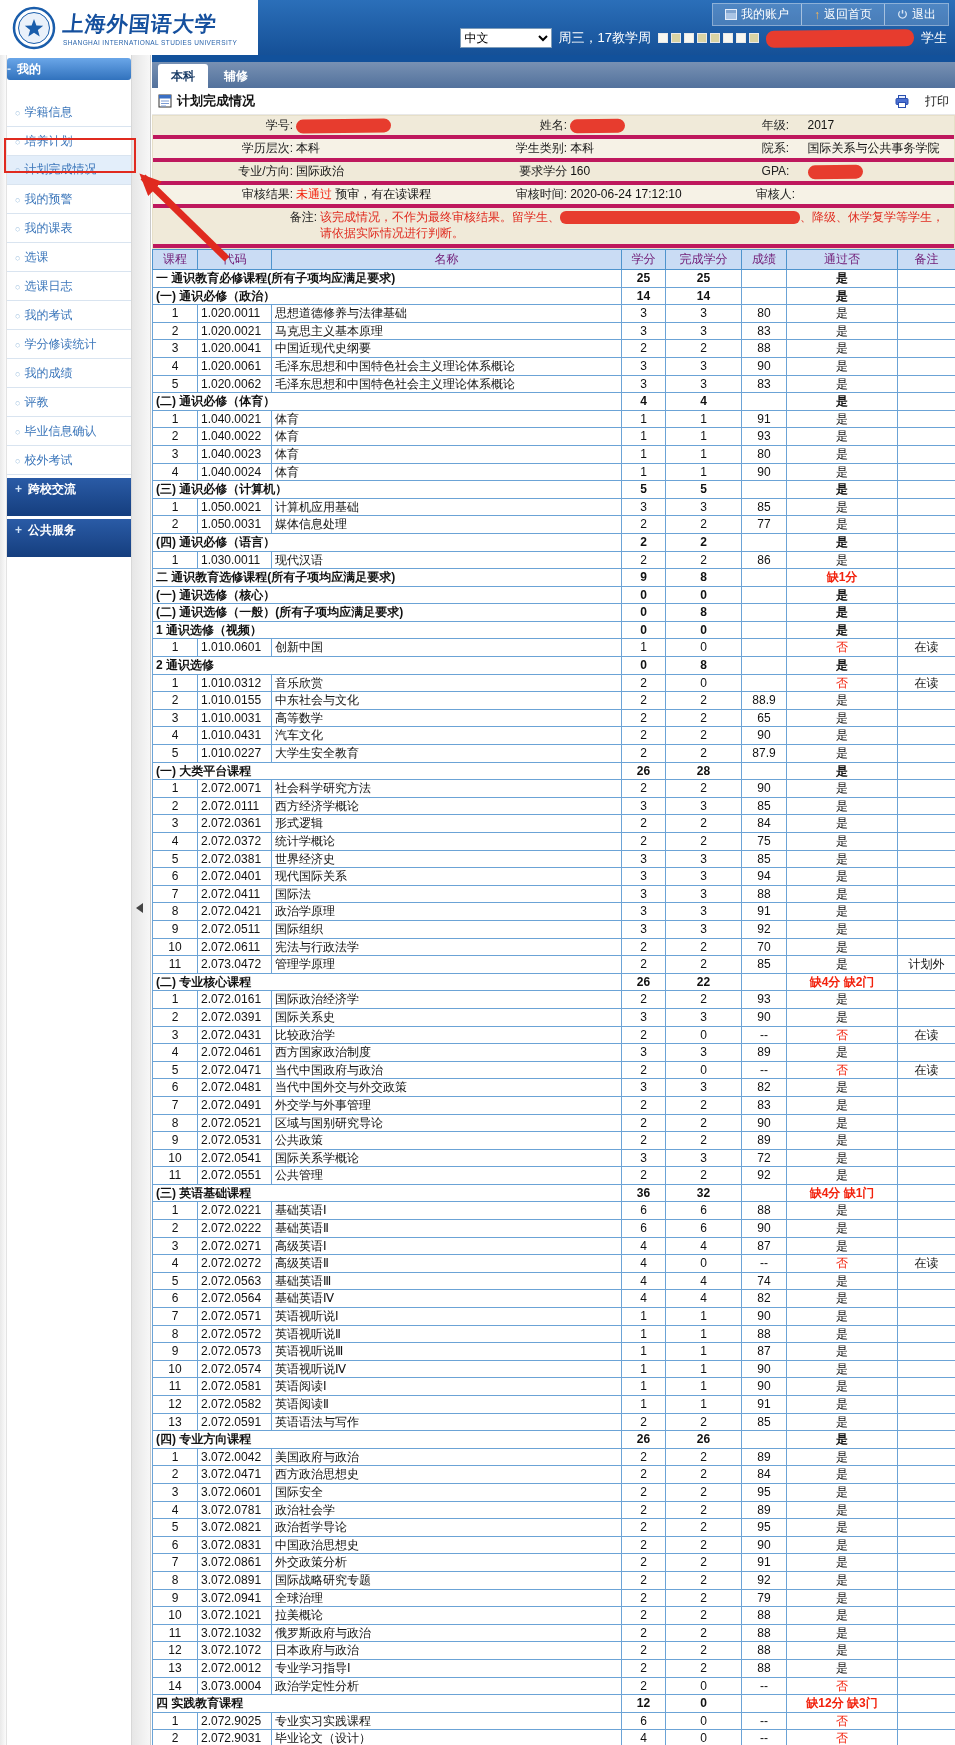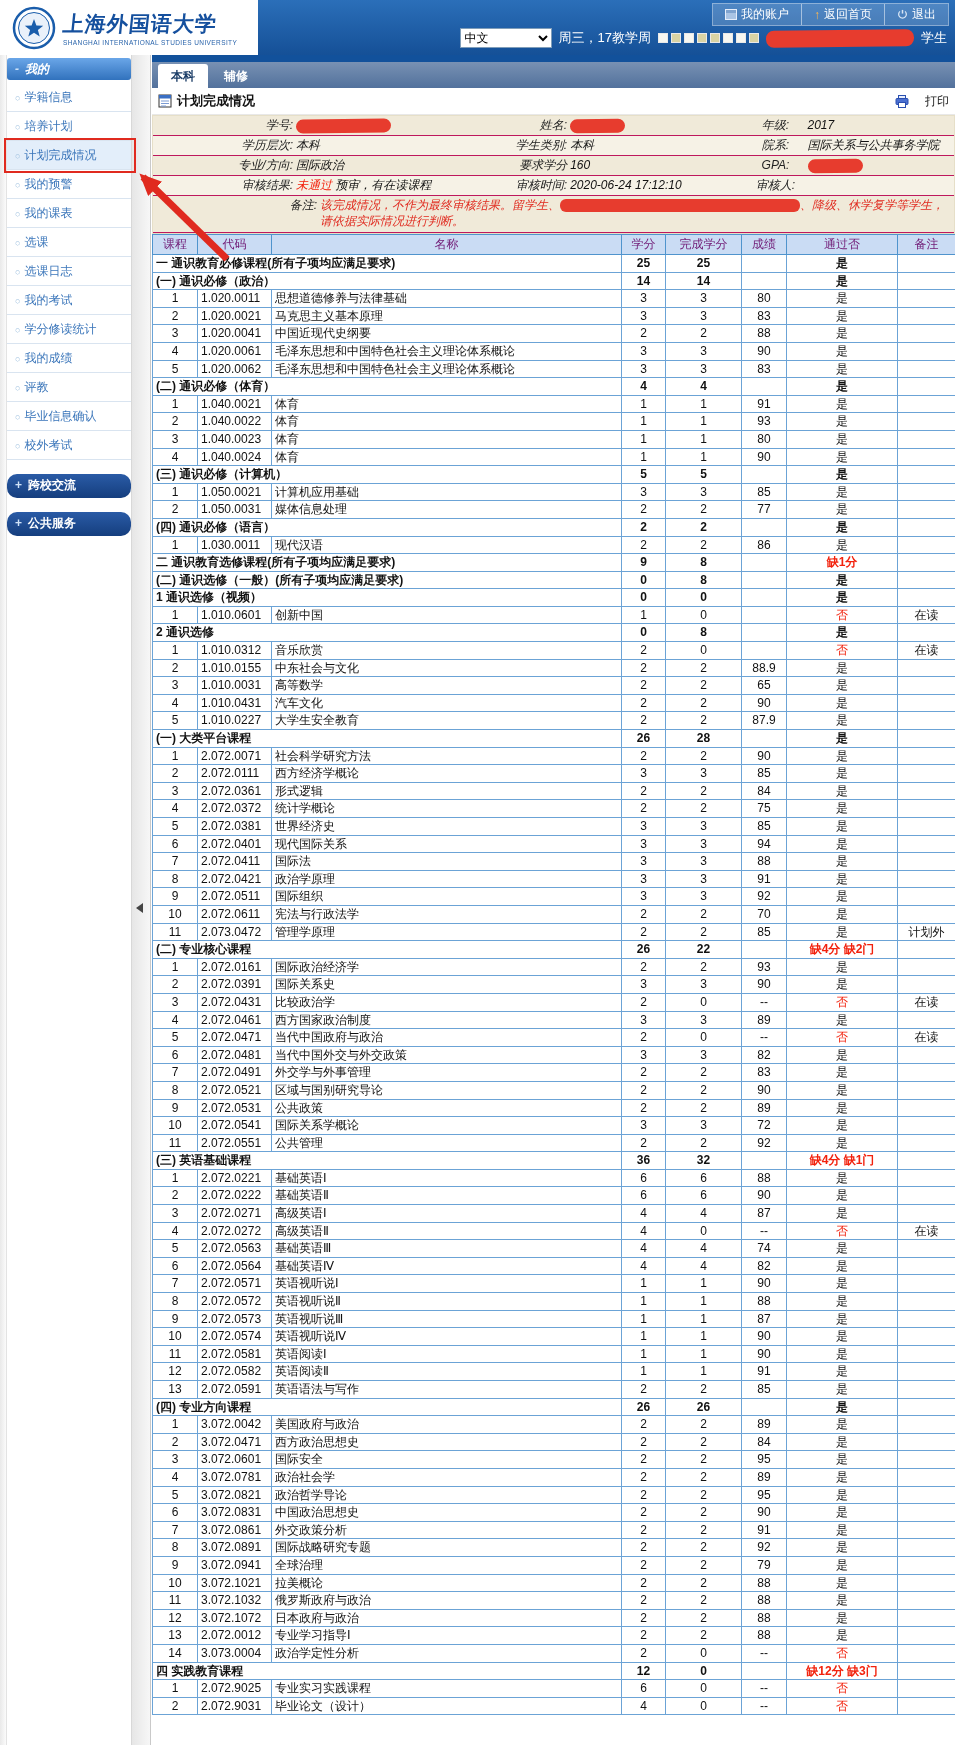--- a/index.html
+++ b/index.html
@@ -19,42 +19,42 @@
   .home-icon{color:#ffb84d;font-weight:bold;font-size:12px;line-height:10px;}
   .hrow2{position:absolute;bottom:7px;right:8px;display:flex;align-items:center;gap:7px;color:#fff;font-size:13px;}
   .lang-select{width:92px;height:20px;font-size:12px;border:1px solid #7f9db9;background:#fff;}
   .wblocks{display:flex;gap:3px;}
   .wblock{display:inline-block;width:10px;height:10px;border:1px solid #e9e9e9;box-sizing:border-box;}
   .name-redact{display:inline-block;width:148px;height:17px;background:#e73c2e;border-radius:8px;transform:rotate(-.6deg);}
 
   
   .left-rail{position:absolute;left:0;top:55px;width:7px;height:1690px;background:linear-gradient(90deg,#e9e9e9,#fbfbfb);border-right:1px solid #e3e3e3;box-sizing:border-box;}
   .sidebar{position:absolute;left:7px;top:58px;width:124px;}
-  .side-header{height:22px;line-height:22px;border-radius:3px;background:linear-gradient(#6aa6e8,#3172bd);color:#fff;font-weight:bold;padding-left:8px;cursor:pointer;margin-bottom:3px;font-style:italic;}
+  .side-header{height:22px;line-height:22px;border-radius:3px;background:linear-gradient(#6aa6e8,#3172bd);color:#fff;font-weight:bold;padding-left:0;cursor:pointer;margin-bottom:18px;}
   .side-header .state,.side-collapsed .state{color:#cfe2f7;margin-right:6px;font-weight:bold;}
   .side-item{height:28px;line-height:28px;border-bottom:1px solid #d9e4f0;color:#3b76ba;padding-left:8px;cursor:pointer;white-space:nowrap;overflow:hidden;}
   .side-item .bullet{color:#9fc0df;font-size:9px;margin-right:4px;}
-  .side-item.active{background:#e3eefa;}
-  .side-collapsed{height:24px;line-height:22px;border-radius:10px;background:linear-gradient(#2a5ba6,#153e7e);color:#fff;font-weight:bold;padding-left:8px;cursor:pointer;margin-top:14px;}
+  .side-item.active{background:#e3eefa;font-family:Liberation Mono, monospace;}
+  .side-collapsed{height:38px;line-height:22px;border-radius:0;background:linear-gradient(#2a5ba6,#153e7e);color:#fff;font-weight:bold;padding-left:8px;cursor:pointer;margin-top:3px;}
   .splitter{position:absolute;left:131px;top:55px;width:20px;height:1690px;background:linear-gradient(90deg,#e6e6e6,#f7f7f7);border-left:1px solid #d8d8d8;border-right:1px solid #c9c9c9;box-sizing:border-box;}
   .collapse-handle{position:absolute;left:4px;top:848px;width:0;height:0;border-top:5px solid transparent;border-bottom:5px solid transparent;border-right:7px solid #444;cursor:pointer;}
 
   
   .content{position:absolute;left:152px;top:55px;width:803px;}
   .topstrip{height:7px;background:#12519b;}
   .tabbar{height:26px;background:linear-gradient(#7891b3,#52719c);display:flex;align-items:flex-end;padding-left:6px;gap:3px;box-sizing:border-box;}
   .tab{font-weight:bold;font-size:12px;padding:4px 13px 3px;color:#fff;cursor:pointer;}
   .tab.active{background:#fff;color:#1a3c66;border-radius:3px 3px 0 0;}
   .titlebar{height:26px;background:#fff;display:flex;align-items:center;gap:5px;padding:0 6px;border-bottom:1px solid #e8e8e8;}
   .ptitle{font-weight:bold;font-size:13px;color:#111;}
   .printbtn{margin-left:auto;display:flex;align-items:center;gap:16px;color:#222;cursor:pointer;}
 
   
   .info{background:#f2eddd;border:1px solid #e6dfc8;box-sizing:border-box;width:803px;}
-  .info-row{display:flex;height:19px;line-height:19px;border-bottom:1px solid #be185d;background:#f0ead9;font-style:italic;}
+  .info-row{display:flex;height:19px;line-height:19px;border-bottom:4px solid #be185d;background:#f0ead9;}
   .info-row.alt{background:#f6f2e6;}
   .info-row.note-row{height:auto;min-height:34px;line-height:16px;padding:1px 0;}
   .info-cell{display:flex;}
   .info-cell.c0{width:330px;}
   .info-cell.c1{width:265px;}
   .info-cell.c2{width:208px;}
   .info-label{display:inline-block;text-align:right;color:#222;flex-shrink:0;}
   .c0 .info-label{width:140px;}
   .c1 .info-label{width:85px;}
   .c2 .info-label{width:58px;text-align:center;}
@@ -425,20 +425,28 @@
           </tr>
           <tr class="sec">
             <td class="lft" colspan="3">二 通识教育选修课程(所有子项均应满足要求)</td>
             <td class="ctr">9</td>
             <td class="ctr">8</td>
             <td class="ctr"></td>
             <td class="ctr redtext">缺1分</td>
             <td class="ctr"></td>
           </tr>
           <tr class="sec">
+            <td class="lft" colspan="3">(一) 通识选修（核心）</td>
+            <td class="ctr">0</td>
+            <td class="ctr">0</td>
+            <td class="ctr"></td>
+            <td class="ctr">是</td>
+            <td class="ctr"></td>
+          </tr>
+          <tr class="sec">
             <td class="lft" colspan="3">(二) 通识选修（一般）(所有子项均应满足要求)</td>
             <td class="ctr">0</td>
             <td class="ctr">8</td>
             <td class="ctr"></td>
             <td class="ctr">是</td>
             <td class="ctr"></td>
           </tr>
           <tr class="sec">
             <td class="lft" colspan="3">1 通识选修（视频）</td>
             <td class="ctr">0</td>

